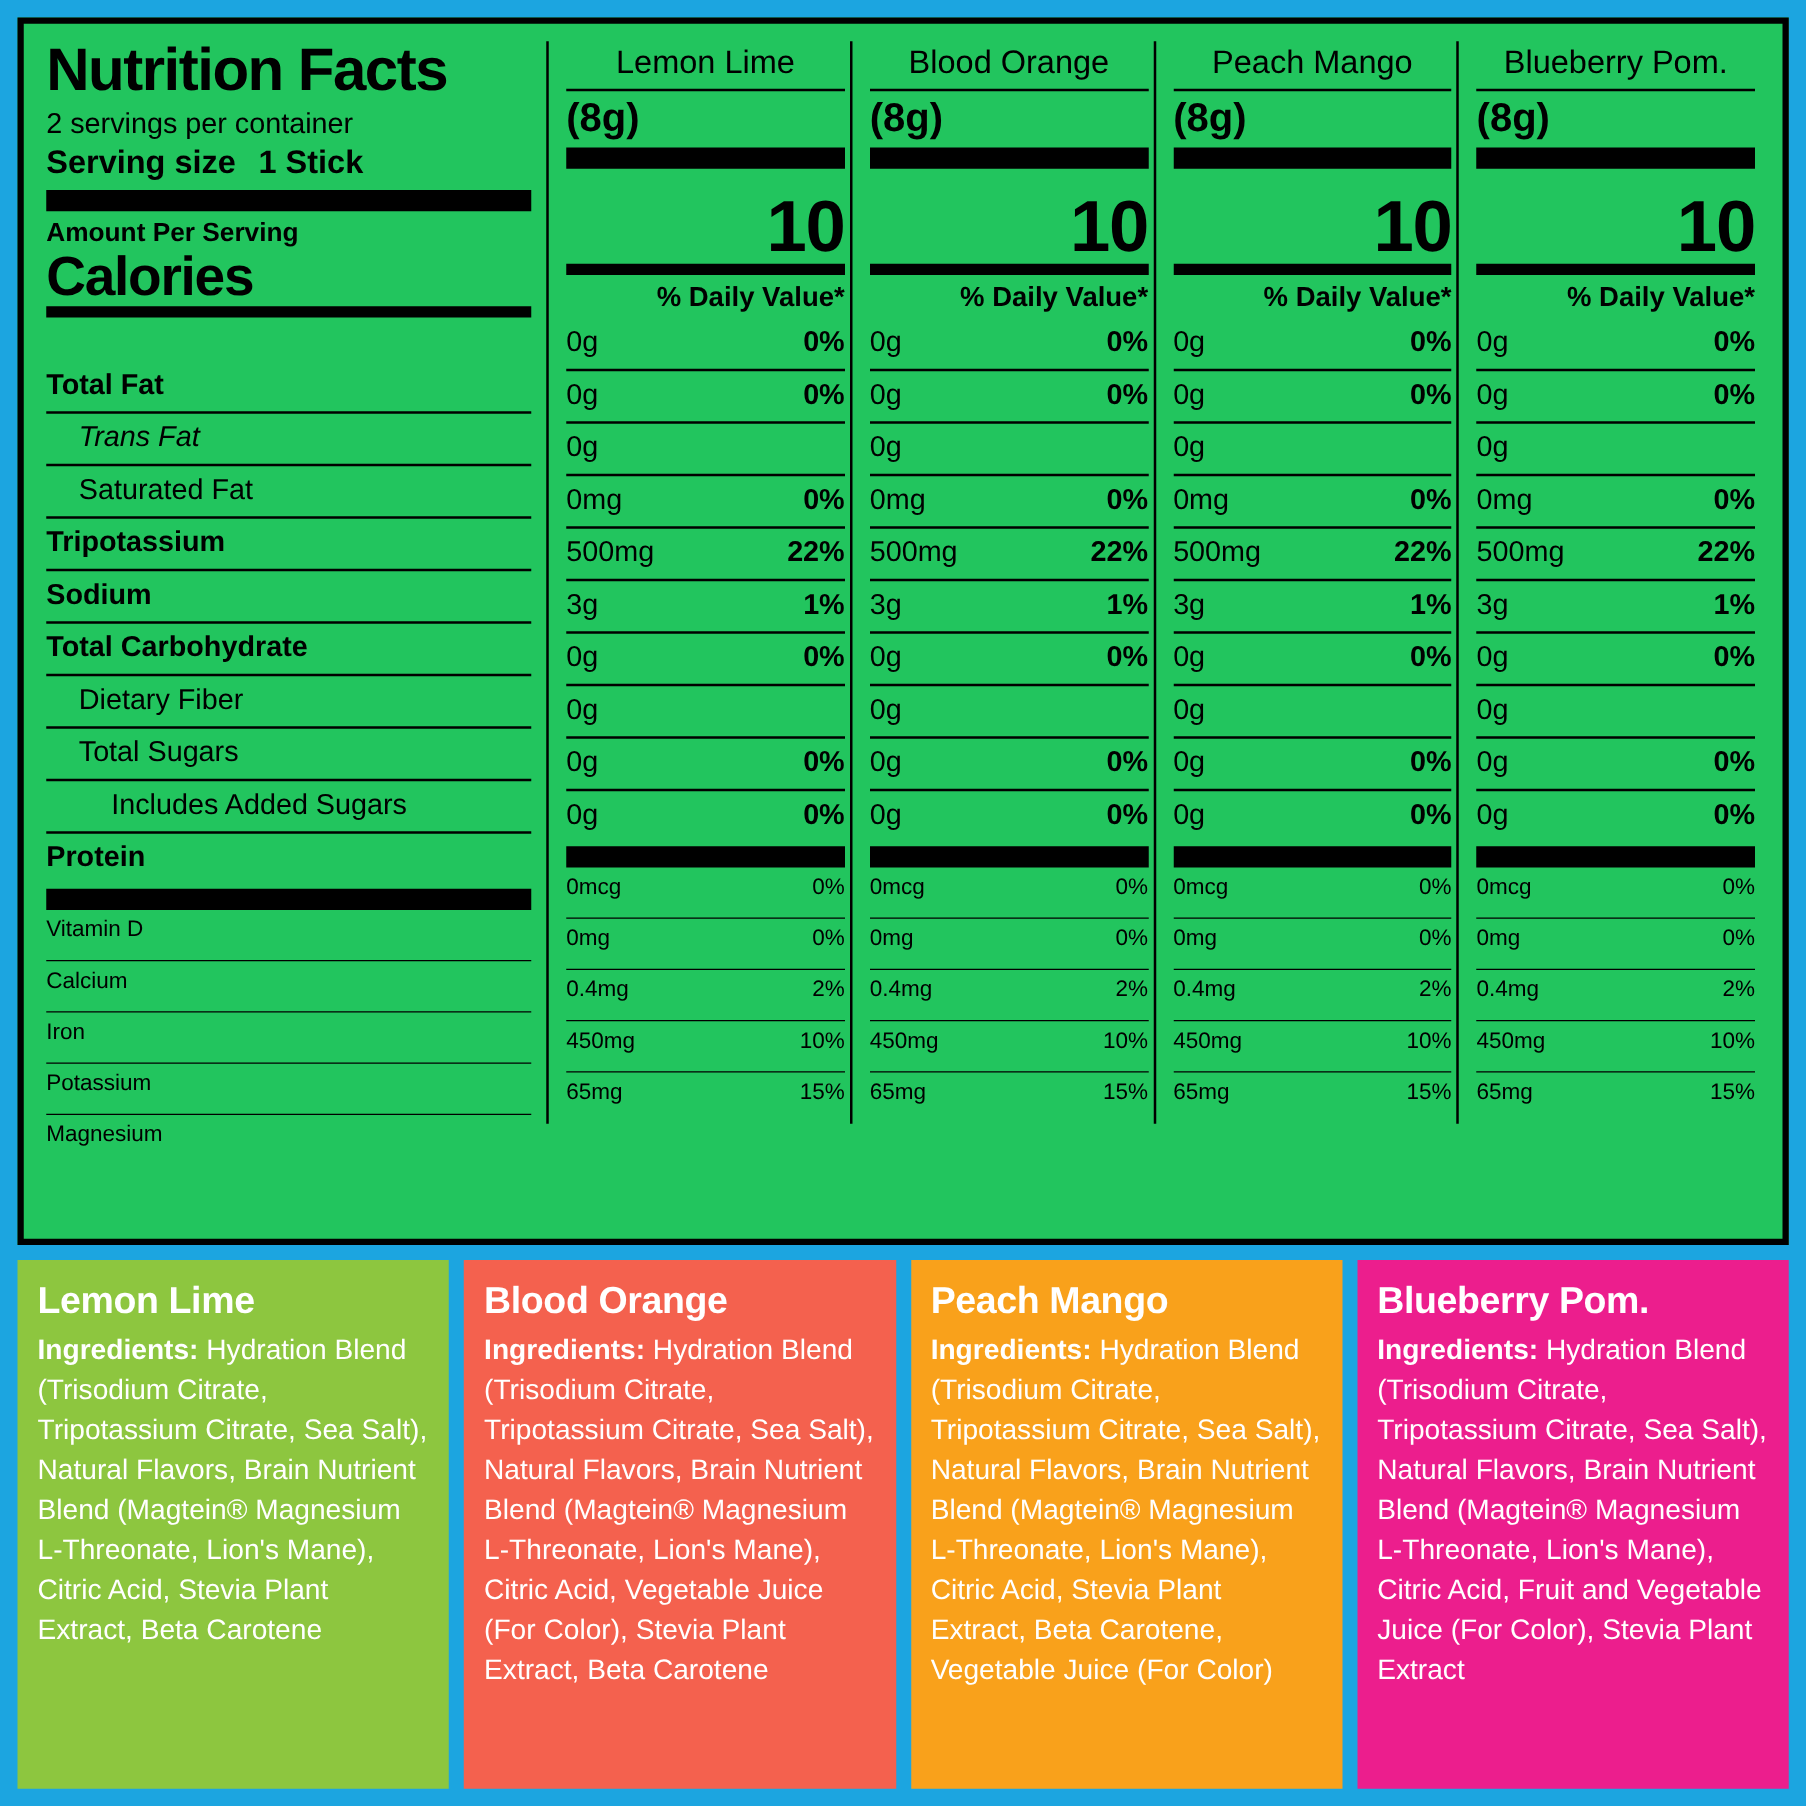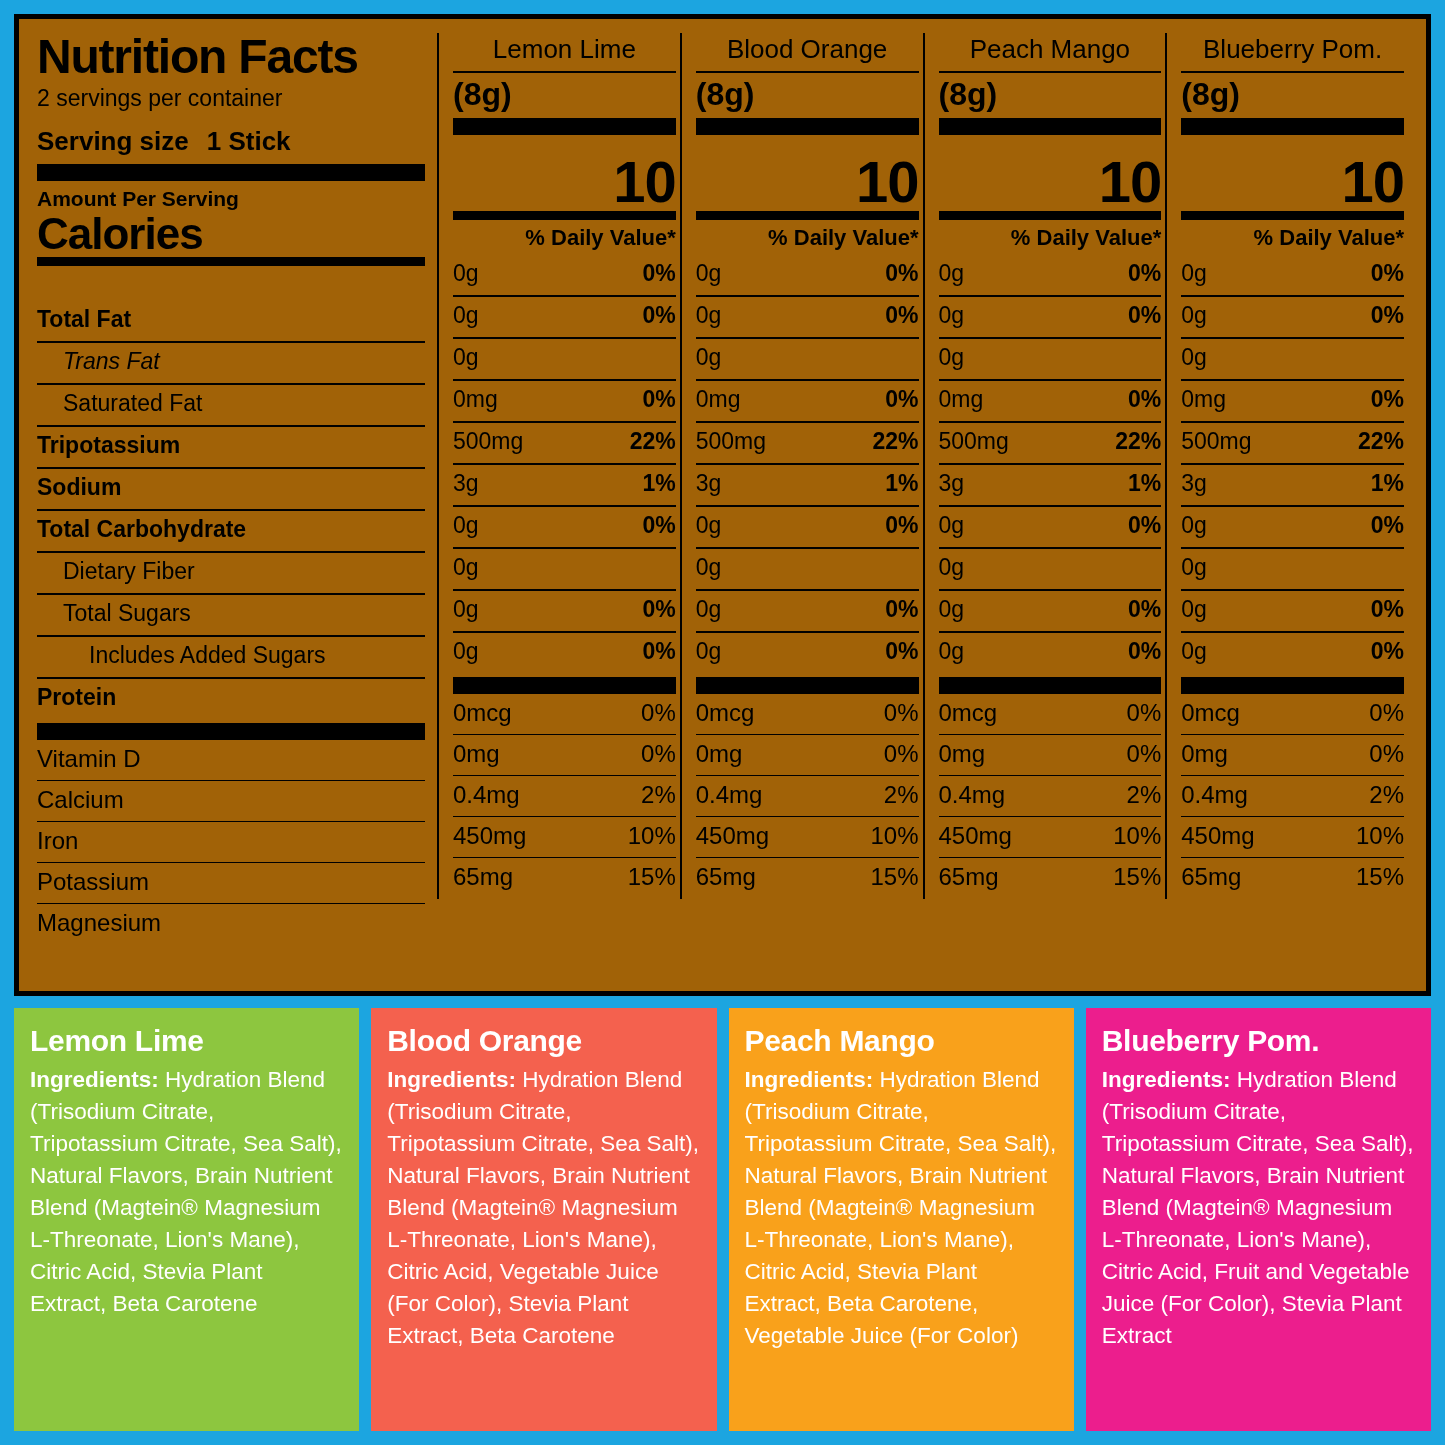--- a/index.html
+++ b/index.html
@@ -15,21 +15,21 @@
     width: 1445px;
     height: 1445px;
     padding: 14px 14px 14px 14px;
     display: flex;
     flex-direction: column;
     gap: 12px;
   }
 
   
   .nf-panel {
-    background: #a16207;
+    background: #22c55e;
     border: 5px solid #000000;
     flex: 0 0 auto;
     height: 982px;
     padding: 14px 18px 10px 18px;
     display: flex;
     flex-direction: row;
     color: #000;
   }
   .col-label { width: 400px; flex: 0 0 400px; padding-right: 12px; }
   .col-val { flex: 1 1 0; padding-left: 14px; padding-right: 4px; }
@@ -40,21 +40,21 @@
     letter-spacing: -1.2px;
     line-height: 1.02;
     margin: 0 0 2px 0;
   }
   .servings { font-size: 23px; line-height: 1.25; }
   .serving-size {
     font-size: 26px;
     font-weight: bold;
     display: flex;
     gap: 18px;
-    margin-top: 13px;
+    margin-top: 1px;
   }
   .flavor-head {
     font-size: 26px;
     text-align: center;
     line-height: 1.25;
     height: 38px;
     white-space: nowrap;
   }
   .gram {
     font-size: 32px;
@@ -97,21 +97,21 @@
     font-size: 23px;
     padding: 5px 0 4px 0;
     border-bottom: 2px solid #000;
     min-height: 42px;
   }
   .row.nb { border-bottom: none; }
   .row .nm { font-weight: bold; }
   .row.sub .nm { font-weight: normal; padding-left: 26px; }
   .row.sub2 .nm { font-weight: normal; padding-left: 52px; }
   .row .dv { font-weight: bold; }
-  .row.vit { font-size: 24px; border-bottom: 1px solid #000; min-height: 41px; gap: 16px; }
+  .row.vit { font-size: 18px; border-bottom: 1px solid #000; min-height: 41px; gap: 16px; }
   .row.vit .nm { font-weight: normal; }
   .row.vit .dv { font-weight: normal; }
   .row.last { border-bottom: none; }
   .trans-i { font-style: italic; }
 
   .label-rows .row { justify-content: flex-start; }
   .val-rows .row { justify-content: space-between; }
 
   .col-val .rows-wrap { border-left: 2px solid #000; padding-left: 14px; margin-left: -14px; }
 

